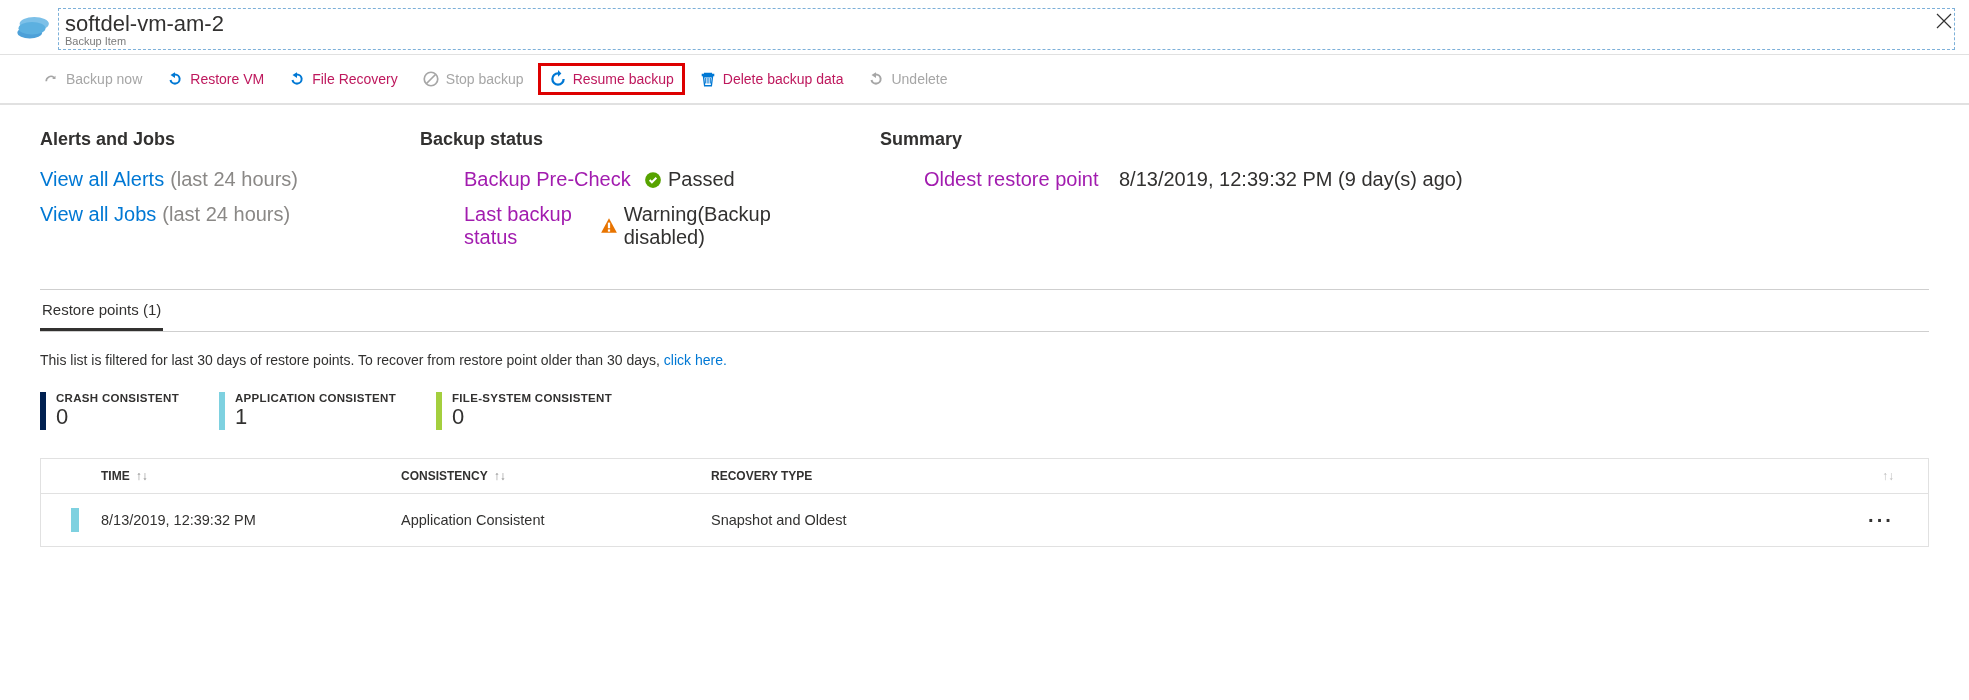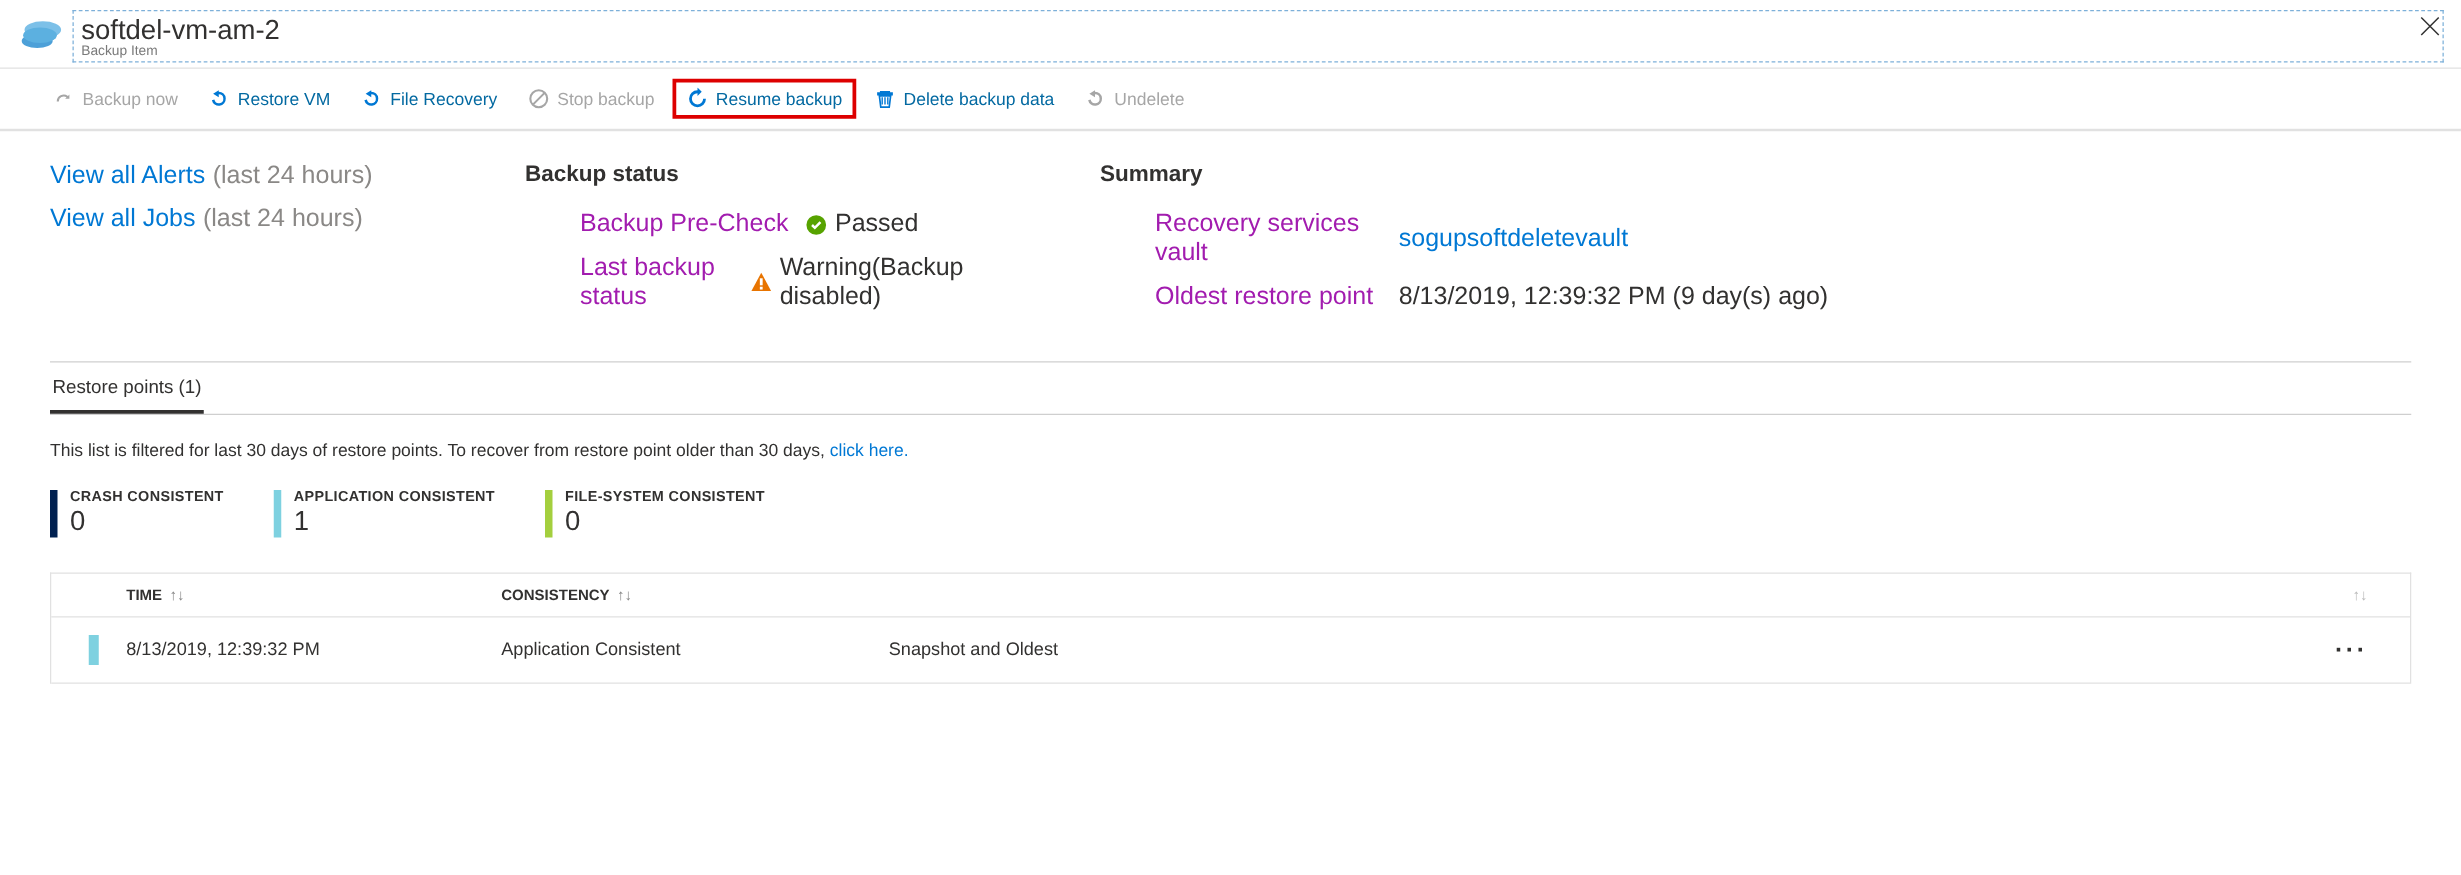--- a/index.html
+++ b/index.html
@@ -4,21 +4,21 @@
 <style>
   * { box-sizing: border-box; margin: 0; padding: 0; font-family: 'Segoe UI', Tahoma, sans-serif; }
   body { background: #fff; color: #323130; font-size: 14px; width: 1969px; }
   .header { display: flex; align-items: flex-start; padding: 8px 14px 4px 14px; border-bottom: 1px solid #e1e1e1; position: relative; }
   .header-icon { width: 36px; height: 36px; margin-right: 8px; flex-shrink: 0; }
   .title-block { border: 1px dashed #7db0d9; flex-grow: 1; padding: 2px 6px 2px 6px; }
   .title { font-size: 22px; font-weight: 400; color: #323130; }
   .subtitle { font-size: 11px; color: #7a7a7a; margin-top: -2px; }
   .close { font-size: 22px; font-weight: 300; color: #333; cursor: pointer; padding: 4px 10px; position: absolute; right: 6px; top: 6px; }
   .toolbar { display: flex; align-items: center; padding: 8px 32px; border-bottom: 2px solid #e1e1e1; gap: 4px; }
-  .tbtn { display: flex; align-items: center; gap: 6px; padding: 6px 10px; font-size: 14px; cursor: pointer; color: #0369a1; }
+  .tbtn { display: flex; align-items: center; gap: 6px; padding: 6px 10px; font-size: 14px; cursor: pointer; color: #be185d; }
   .tbtn.disabled { color: #a6a6a6; cursor: default; }
   .tbtn .ic { width: 18px; height: 18px; display: inline-flex; align-items: center; justify-content: center; }
   .tbtn.blue .ic svg { color: #0078d4; }
   .tbtn.disabled .ic svg { color: #a6a6a6; }
   .highlighted { border: 3px solid #d00; padding: 4px 8px; }
   .content { padding: 24px 40px 10px 40px; }
   .cols { display: flex; gap: 80px; }
   .section h2 { font-size: 18px; font-weight: 600; margin-bottom: 18px; }
   .section .row { display: flex; align-items: center; margin-bottom: 12px; font-size: 20px; }
   .link { color: #0078d4; cursor: pointer; }
@@ -134,20 +134,21 @@
           <path d="M8 3a5 5 0 1 1-4.9 6l1.8-.4A3.2 3.2 0 1 0 8 4.8V7L4 4.5 8 2z" fill="currentColor"></path>
         </svg>
       </span>
     <span>Undelete</span>
   </div>
 </div>
 
 <div class="content">
   <div class="cols">
     <div class="section" style="width:300px">
+      <h2>Alerts and Jobs</h2>
       <div class="row">
         <span class="link">View all Alerts</span>
         <span class="muted">(last 24 hours)</span>
       </div>
       <div class="row">
         <span class="link">View all Jobs</span>
         <span class="muted">(last 24 hours)</span>
       </div>
     </div>
 
@@ -172,24 +173,20 @@
               <rect x="7" y="11" width="2" height="2" fill="#fff"></rect>
             </svg>
           </span>
         <span>Warning(Backup disabled)</span>
       </div>
     </div>
 
     <div class="section kv summary" style="flex-grow:1">
       <h2>Summary</h2>
       <div class="row">
-        <span class="label">Recovery services vault</span>
-        <span class="link">sogupsoftdeletevault</span>
-      </div>
-      <div class="row">
         <span class="label">Oldest restore point</span>
         <span>8/13/2019, 12:39:32 PM (9 day(s) ago)</span>
       </div>
     </div>
   </div>
 
   <hr class="sep">
 
   <div class="tab-bar">
     <div class="tab active">Restore points (1)</div>
@@ -226,20 +223,23 @@
   <div class="table">
     <div class="thead">
       <div class="th time">
         <span>TIME</span>
         <span class="sort-ic">↑↓</span>
       </div>
       <div class="th cons">
         <span>CONSISTENCY</span>
         <span class="sort-ic">↑↓</span>
       </div>
+      <div class="th rec">
+        <span>RECOVERY TYPE</span>
+      </div>
       <span class="sort-ic sort-right">↑↓</span>
     </div>
     <div class="trow">
       <div class="mk"></div>
       <div class="c-time">8/13/2019, 12:39:32 PM</div>
       <div class="c-cons">Application Consistent</div>
       <div class="c-rec">Snapshot and Oldest</div>
       <div class="dots">···</div>
     </div>
   </div>

